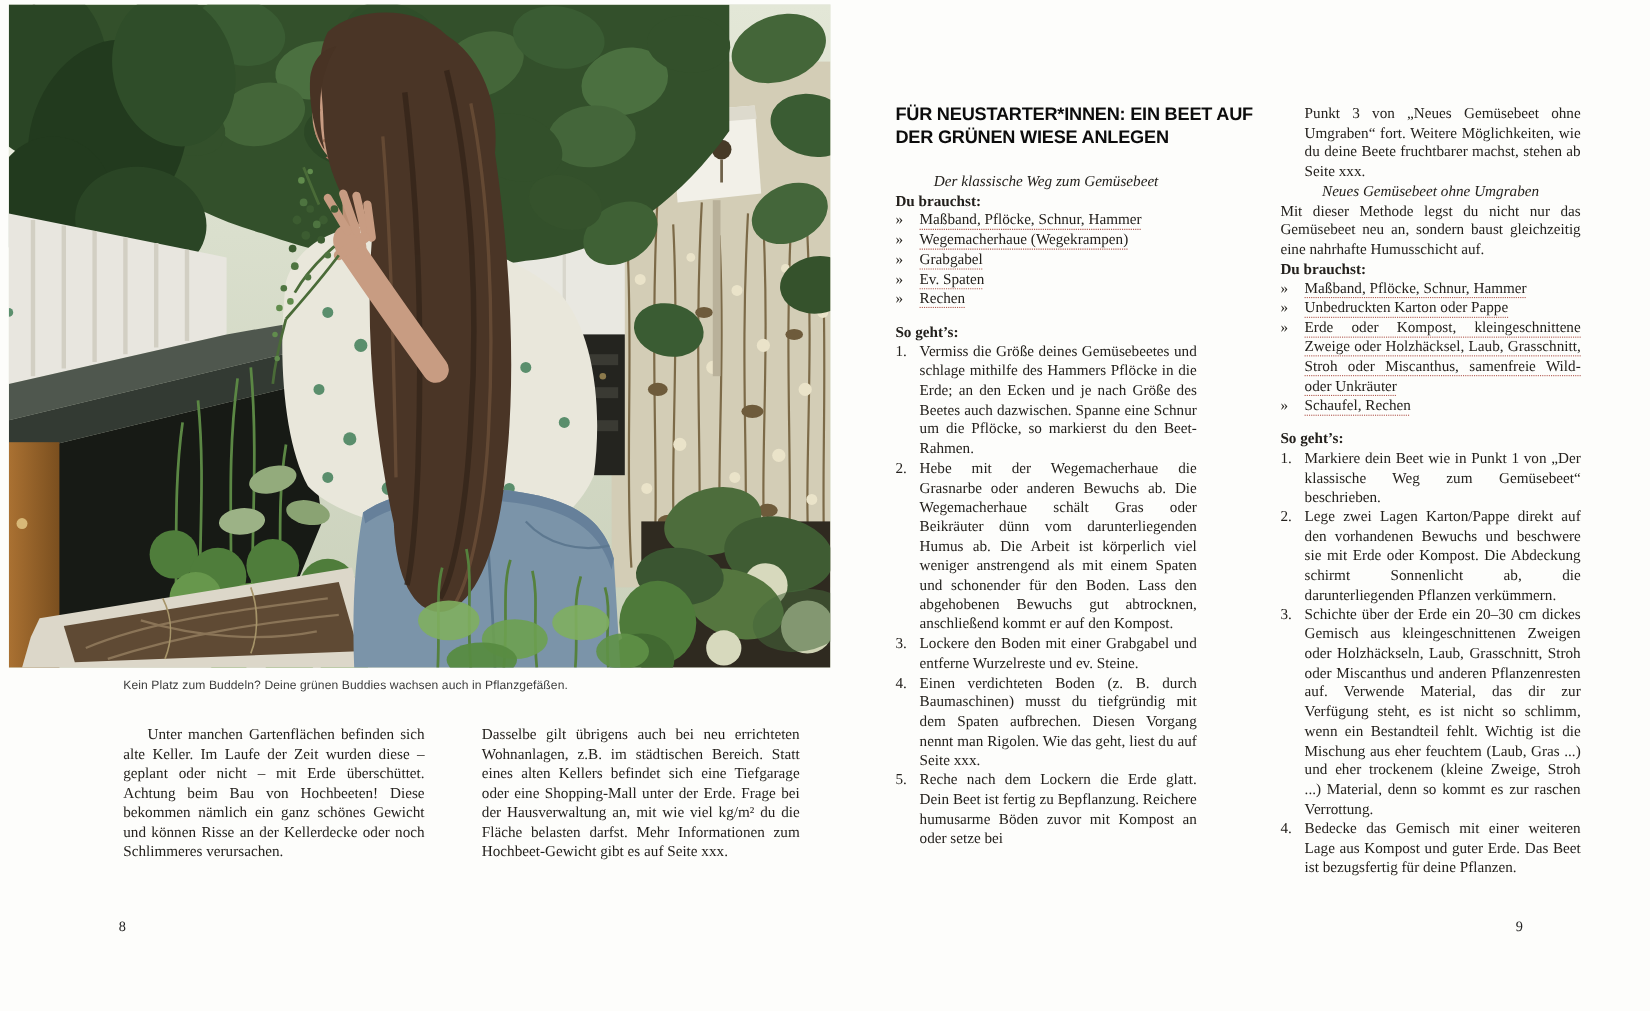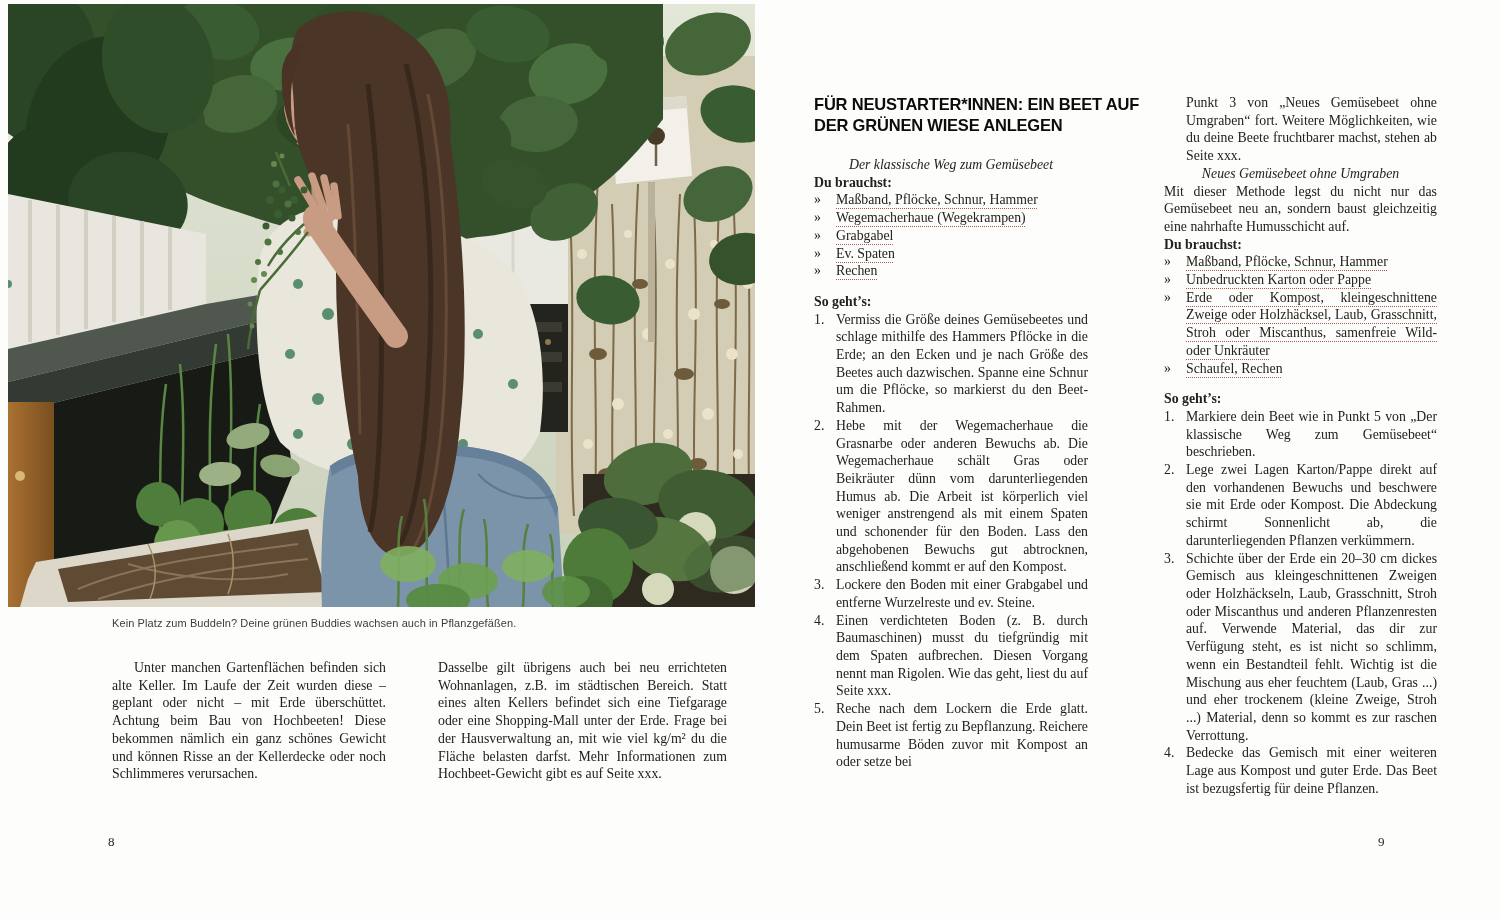--- a/index.html
+++ b/index.html
@@ -453,21 +453,21 @@
         <div class="need">
             <span class="b">»</span>
             <span class="t">Schaufel, Rechen</span>
           </div>
       </div>
 
       <p class="label">So geht’s:</p>
       <div class="steps">
         <div class="step">
             <span class="n">1.</span>
-            <span class="t">Markiere dein Beet wie in Punkt 5 von „Der klassische Weg zum Gemüsebeet“ beschrieben.</span>
+            <span class="t">Markiere dein Beet wie in Punkt 1 von „Der klassische Weg zum Gemüsebeet“ beschrieben.</span>
           </div>
         <div class="step">
             <span class="n">2.</span>
             <span class="t">Lege zwei Lagen Karton/Pappe direkt auf den vorhandenen Bewuchs und beschwere sie mit Erde oder Kompost. Die Abdeckung schirmt Sonnenlicht ab, die darunterliegenden Pflanzen verkümmern.</span>
           </div>
         <div class="step">
             <span class="n">3.</span>
             <span class="t">Schichte über der Erde ein 20–30 cm dickes Gemisch aus kleingeschnittenen Zweigen oder Holzhäckseln, Laub, Grasschnitt, Stroh oder Miscanthus und anderen Pflanzenresten auf. Verwende Material, das dir zur Verfügung steht, es ist nicht so schlimm, wenn ein Bestandteil fehlt. Wichtig ist die Mischung aus eher feuchtem (Laub, Gras ...) und eher trockenem (kleine Zweige, Stroh ...) Material, denn so kommt es zur raschen Verrottung.</span>
           </div>
         <div class="step">

